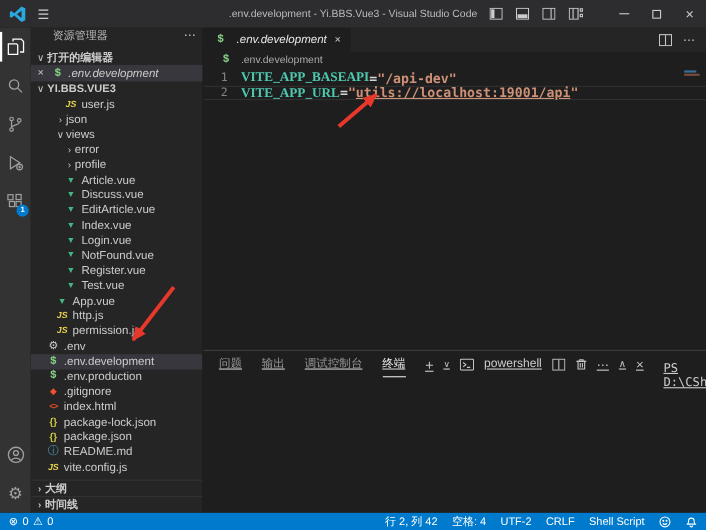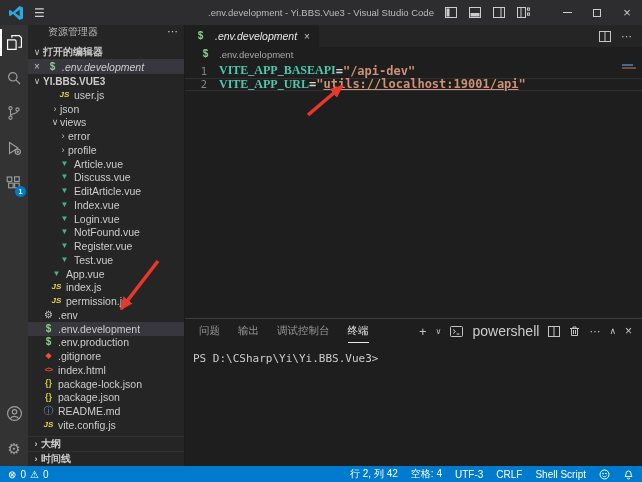--- a/index.html
+++ b/index.html
@@ -69,27 +69,27 @@
   .code-line .gutter { width:34px; text-align:right; padding-right:12px; color:#858585; font-size:10.5px; font-weight:normal; flex:none; }
   .code-line.current { border-top:1px solid #303031; border-bottom:1px solid #303031; }
   .tok-key { color:#4ec9b0;font-family:Liberation Serif, serif; }
   .tok-op { color:#d4d4d4; }
   .tok-str { color:#ce9178; }
   .tok-link { color:#ce9178; text-decoration:underline; }
   .minimap { position:absolute; top:2px; right:2px; width:20px; }
   .minimap .mm1 { width:11px; height:2px; background:#3a6e98; margin:1px 0 1px 2px; }
   .minimap .mm2 { width:14px; height:2px; background:#7a4a3a; margin-left:2px; }
   
-  .panel { height:148px; border-top:1px solid #3e3e42; display:flex; flex-direction:column; flex:none; background:#1e1e1e; }
+  .panel { height:148px; border-top:1px solid #3e3e42; display:flex; flex-direction:row; flex:none; background:#1e1e1e;text-decoration:underline; }
   .panel-tabs { height:24px; display:flex; align-items:center; padding-left:14px; gap:18px; flex:none; }
   .panel-tab { color:#969696; font-size:10.5px; height:100%; display:flex; align-items:center; border-bottom:1px solid transparent; }
   .panel-tab.active { color:#e7e7e7; border-bottom-color:#e7e7e7; }
   .panel-actions { margin-left:auto; display:flex; align-items:center; gap:9px; padding-right:10px; color:#c5c5c5; font-size:11px; }
   .panel-actions svg { display:block; }
-  .ps-label { font-size:14px; color:#cccccc; }
+  .ps-label { font-size:11px; color:#cccccc; }
   .terminal-body { padding:9px 0 0 8px; font-family:"DejaVu Sans Mono", monospace; font-size:11px; color:#cccccc; }
   
   .statusbar { height:16px; background:#007acc; color:#ffffff; display:flex; align-items:center; padding:0 8px; font-size:10px; }
   .sb-left { display:flex; align-items:center; gap:4px; }
   .sb-right { margin-left:auto; display:flex; align-items:center; gap:13px; }
   .sb-item { display:flex; align-items:center; gap:3px; }
   .sb-ico { font-size:10px; }
   
   .arrows { position:absolute; left:0; top:0; z-index:50; pointer-events:none; }
 </style>
@@ -258,21 +258,21 @@
         <div class="tree-row" style="padding-left: 30px;">
           <span class="ficon ficon-vue">▼</span>
           <span>Test.vue</span>
         </div>
         <div class="tree-row" style="padding-left: 22px;">
           <span class="ficon ficon-vue">▼</span>
           <span>App.vue</span>
         </div>
         <div class="tree-row" style="padding-left: 22px;">
           <span class="ficon ficon-js">JS</span>
-          <span>index.js</span>
+          <span>http.js</span>
         </div>
         <div class="tree-row" style="padding-left: 22px;">
           <span class="ficon ficon-js">JS</span>
           <span>permission.js</span>
         </div>
         <div class="tree-row" style="padding-left: 14px;">
           <span class="ficon ficon-gear">⚙</span>
           <span>.env</span>
         </div>
         <div class="tree-row selected" style="padding-left: 14px;">
@@ -404,21 +404,21 @@
 <div class="statusbar">
   <div class="sb-left">
     <span class="sb-ico">⊗</span>
     <span>0</span>
     <span class="sb-ico">⚠</span>
     <span>0</span>
   </div>
   <div class="sb-right">
     <span class="sb-item">行 2, 列 42</span>
     <span class="sb-item">空格: 4</span>
-    <span class="sb-item">UTF-3</span>
+    <span class="sb-item">UTF-2</span>
     <span class="sb-item">CRLF</span>
     <span class="sb-item">Shell Script</span>
     <svg width="11" height="11" viewBox="0 0 11 11" fill="none" stroke="#ffffff">
         <circle cx="5.5" cy="5.5" r="4.5"></circle>
         <circle cx="4" cy="4.5" r="0.4" fill="#fff"></circle>
         <circle cx="7" cy="4.5" r="0.4" fill="#fff"></circle>
         <path d="M3.6 6.8c1 1.2 2.8 1.2 3.8 0"></path>
       </svg>
     <svg width="11" height="12" viewBox="0 0 11 12" fill="none" stroke="#ffffff">
         <path d="M2 8.5c.8-.8 1-1.8 1-3a2.5 2.5 0 0 1 5 0c0 1.2.2 2.2 1 3z"></path>

